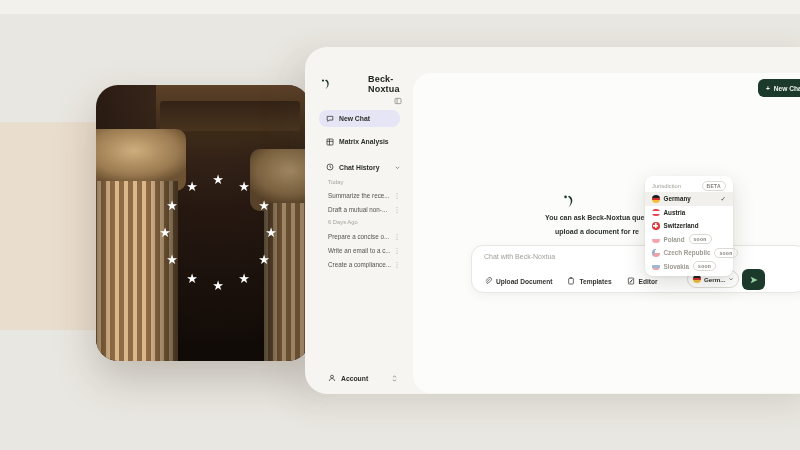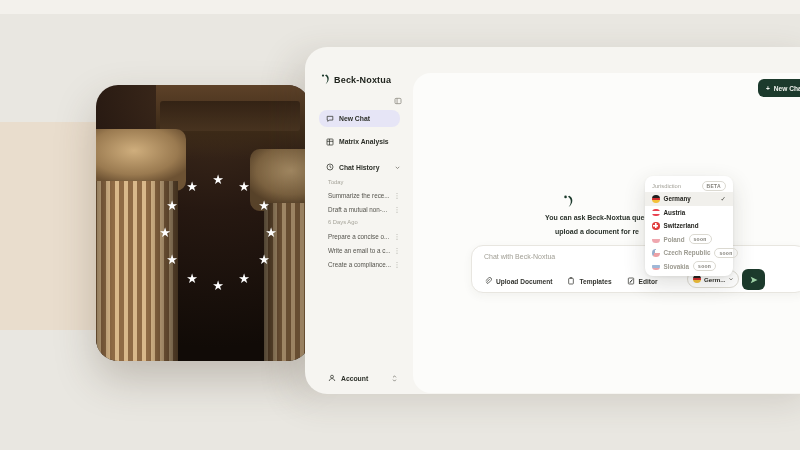--- a/index.html
+++ b/index.html
@@ -56,21 +56,21 @@
   
   .app-card{
     position:absolute;left:305px;top:47px;width:520px;height:347px;
     background:#f6f5f1;border-radius:22px;z-index:2;
     box-shadow:-14px 8px 34px rgba(70,60,45,.14);
   }
 
   
   .sidebar{position:absolute;left:0;top:0;width:108px;height:100%;}
   .brand{position:absolute;left:16px;top:27px;display:flex;align-items:center;gap:4px;}
-  .brand-text{font-size:9px;font-weight:700;color:#20241e;letter-spacing:.2px;}
+  .brand-text{font-size:9px;font-weight:700;color:#20241e;letter-spacing:.2px;margin-left:34px;}
   .toggle-btn{position:absolute;right:11px;top:50px;color:#8e8c83;cursor:pointer;line-height:0;}
   .nav-item{position:absolute;left:14px;right:13px;height:17px;border-radius:8px;
     display:flex;align-items:center;gap:5px;padding:0 7px;box-sizing:border-box;color:#2c2f28;}
   .nav-item.active{background:#e6e5f6;}
   .nav-label{font-size:6.8px;font-weight:600;}
   .hist-header{position:absolute;left:14px;right:10px;top:113px;height:14px;display:flex;align-items:center;gap:5px;padding:0 2px 0 7px;color:#2c2f28;}
   .hist-header .nav-label{flex:1;}
   .group-label{position:absolute;left:23px;font-size:5.8px;color:#a6a49a;}
   .hist-item{position:absolute;left:23px;right:12px;height:13px;display:flex;align-items:center;}
   .hist-item-label{flex:1;font-size:6.3px;color:#54534c;white-space:nowrap;overflow:hidden;}

